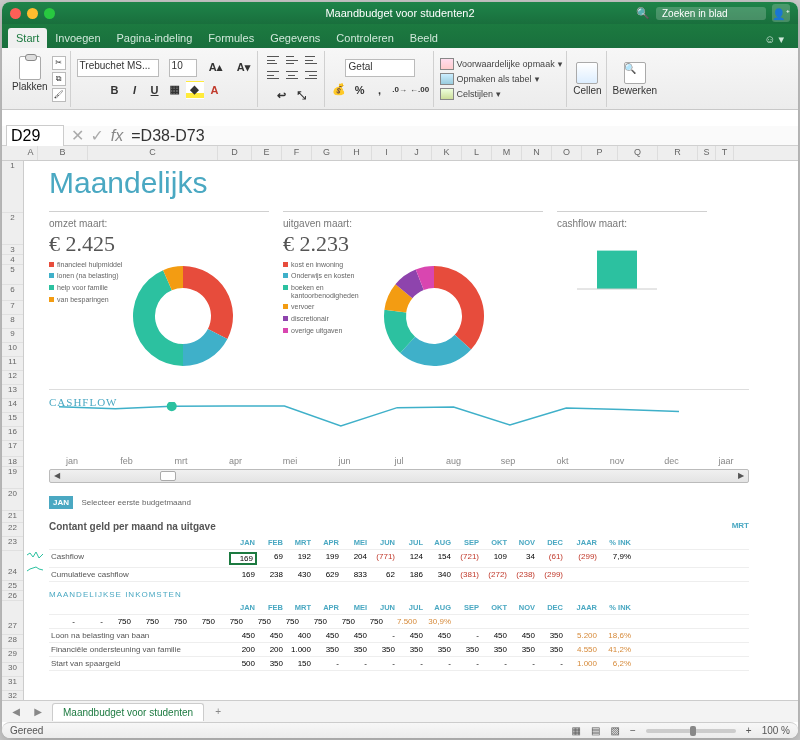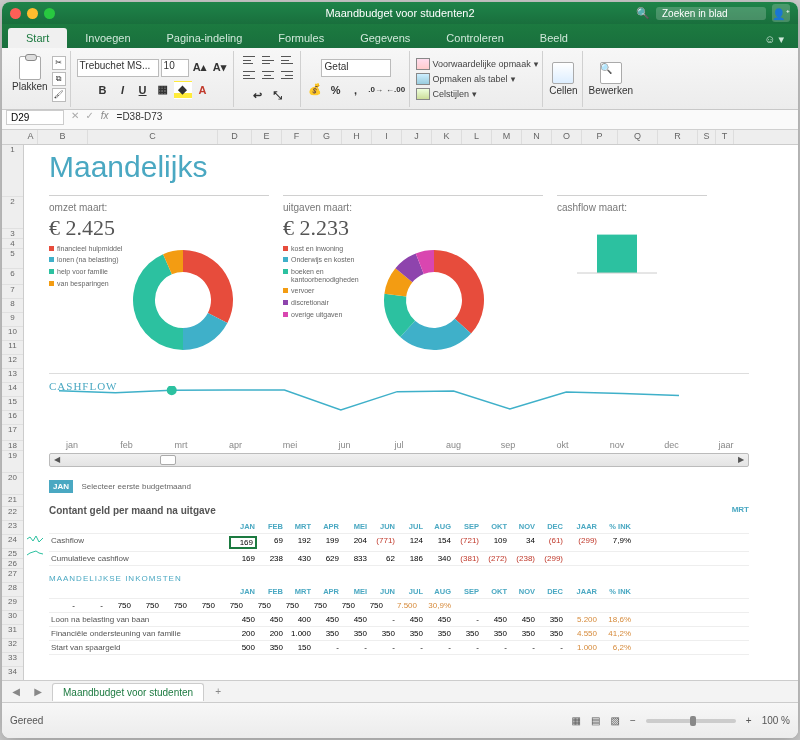--- a/index.html
+++ b/index.html
@@ -7,46 +7,46 @@
 .window { width: 796px; height: 736px; margin: 2px; background: #fff; border-radius: 8px; overflow: hidden; box-shadow: 0 4px 20px rgba(0,0,0,0.3); display: flex; flex-direction: column; }
 .titlebar { height: 22px; background: linear-gradient(#1e8449, #196f3d); display: flex; align-items: center; padding: 0 8px; color: #fff; font-size: 11px; position: relative; }
 .traffic { display: flex; gap: 6px; }
 .tl { width: 11px; height: 11px; border-radius: 50%; }
 .tl.r { background: #ff5f57; } .tl.y { background: #ffbd2e; } .tl.g { background: #28c940; }
 .title-center { position: absolute; left: 50%; transform: translateX(-50%); font-weight: 500; }
 .title-right { margin-left: auto; display: flex; align-items: center; gap: 6px; }
 .search-t { background: rgba(255,255,255,0.2); border-radius: 3px; padding: 1px 6px; font-size: 10px; width: 110px; }
 .share { width: 18px; height: 18px; background: rgba(255,255,255,0.2); border-radius: 3px; display: flex; align-items: center; justify-content: center; }
 .ribbon-tabs { height: 24px; background: linear-gradient(#1c7a40, #196f3d); display: flex; align-items: flex-end; padding: 0 6px; font-size: 11px; color: #d0e8da; }
-.ribbon-tabs .tab { padding: 4px 18px; cursor: pointer; }
+.ribbon-tabs .tab { padding: 4px 8px; cursor: pointer; }
 .ribbon-tabs .tab.active { background: #f0f0f0; color: #1c7a40; border-radius: 3px 3px 0 0; font-weight: 500; }
 .ribbon-tabs .smiley { margin-left: auto; padding: 2px 8px; }
 .ribbon { height: 62px; background: linear-gradient(#f7f7f7, #ececec); border-bottom: 1px solid #c8c8c8; display: flex; align-items: center; padding: 2px 6px; font-size: 10px; color: #333; gap: 2px; }
 .rgroup { display: flex; flex-direction: column; align-items: center; gap: 2px; padding: 0 4px; border-right: 1px solid #d0d0d0; height: 56px; justify-content: center; }
 .rgroup:last-child { border-right: none; }
 .paste-btn { display: flex; flex-direction: column; align-items: center; gap: 1px; }
 .clip-icon { width: 22px; height: 24px; background: #fff; border: 1px solid #aaa; border-radius: 2px; position: relative; }
 .clip-icon:before { content: ''; position: absolute; top: -3px; left: 5px; width: 10px; height: 5px; border: 1px solid #888; border-radius: 3px; background: #ddd; }
 .mini-btns { display: flex; flex-direction: column; gap: 2px; }
 .mini { width: 14px; height: 14px; border: 1px solid #bbb; background: #fff; font-size: 8px; display: flex; align-items: center; justify-content: center; }
-.font-sel { display: flex; gap: 2px; }
+.font-sel { display: flex; gap: 10px; }
 .font-sel select, .font-sel .fsel { height: 18px; font-size: 10px; border: 1px solid #bbb; background: #fff; padding: 0 2px; }
 .fsel.fname { width: 82px; } .fsel.fsize { width: 28px; }
 .brow { display: flex; gap: 2px; margin-top: 2px; }
 .bbtn { width: 18px; height: 18px; border: 1px solid transparent; display: flex; align-items: center; justify-content: center; font-size: 11px; font-weight: bold; background: transparent; }
 .align-group { display: grid; grid-template-columns: repeat(3, 18px); gap: 1px; }
 .abox { width: 18px; height: 14px; display: flex; align-items: center; justify-content: center; }
 .abars { width: 12px; height: 8px; display: flex; flex-direction: column; justify-content: space-between; }
 .abars span { height: 1px; background: #555; }
 .num-sel { width: 70px; height: 18px; border: 1px solid #bbb; background: #fff; font-size: 10px; padding: 1px 3px; }
 .fmt-row { display: flex; align-items: center; gap: 3px; font-size: 9px; color: #444; }
 .sq { width: 14px; height: 12px; border: 1px solid #888; background: linear-gradient(#fde, #fcc); }
 .cells-btn, .edit-btn { display: flex; flex-direction: column; align-items: center; gap: 1px; }
 .big-icon { width: 22px; height: 22px; border: 1px solid #aaa; background: #fff; border-radius: 2px; }
-.fbar { height: 20px; border-bottom: 1px solid #d0d0d0; display: flex; align-items: flex-start; font-size: 10px; background: #fafafa; }
+.fbar { height: 20px; border-bottom: 1px solid #d0d0d0; display: flex; align-items: center; font-size: 16px; background: #fafafa; margin-top: 16px; }
 .namebox { width: 58px; border: 1px solid #ccc; padding: 1px 4px; margin: 0 4px; background: #fff; }
 .fx { padding: 0 4px; font-style: italic; color: #888; }
 .fval { flex: 1; padding: 1px 4px; color: #333; }
 .colhdr-row { height: 15px; display: flex; background: #eee; border-bottom: 1px solid #ccc; font-size: 9px; color: #666; }
 .rowhdr-col { width: 22px; }
 .colhdr { border-right: 1px solid #ddd; text-align: center; padding-top: 1px; }
 .sheet-area { flex: 1; display: flex; overflow: hidden; position: relative; }
 .rowhdrs { width: 22px; background: #eee; border-right: 1px solid #ccc; font-size: 8px; color: #666; }
 .rowhdr { border-bottom: 1px solid #e0e0e0; text-align: center; }
 .content { flex: 1; position: relative; overflow: hidden; background: #fff; }
@@ -79,21 +79,21 @@
 .tc { text-align: right; padding: 0 2px; }
 .tc.label { width: 180px; text-align: left; color: #555; }
 .tc.m { width: 28px; } .tc.yr { width: 34px; } .tc.pct { width: 34px; }
 .active-cell { border: 2px solid #1c7a40; background: #fff; }
 .neg { color: #c0392b; }
 .accent { color: #d68a3a; }
 .sub-title { color: #4aa8c2; font-size: 8px; letter-spacing: 1px; margin: 8px 0 2px; }
 .sheet-tabs { height: 22px; background: #f3f3f3; border-top: 1px solid #ccc; display: flex; align-items: center; font-size: 10px; padding: 0 6px; gap: 6px; }
 .sheet-tabs .navbtn { width: 16px; text-align: center; color: #888; }
 .sheet-tab { padding: 3px 10px; background: #fff; border: 1px solid #ccc; border-bottom: none; color: #1c7a40; font-weight: 500; border-radius: 3px 3px 0 0; }
-.status { height: 36px; background: linear-gradient(#f7f7f7,#ececec); border-top: 1px solid #ccc; display: flex; align-items: center; font-size: 10px; color: #555; padding: 0 8px; }
+.status { height: 16px; background: linear-gradient(#f7f7f7,#ececec); border-top: 1px solid #ccc; display: flex; align-items: center; font-size: 10px; color: #555; padding: 0 8px; border-radius: 9px; }
 .status .right { margin-left: auto; display: flex; align-items: center; gap: 10px; }
 .zoom-slider { width: 90px; height: 4px; background: #ccc; border-radius: 2px; position: relative; }
 .zoom-slider .zt { position: absolute; left: 44px; top: -3px; width: 6px; height: 10px; background: #888; border-radius: 2px; }
 svg { display: block; }
 .sparkline { position: absolute; left: 2px; width: 18px; }
 </style>
 </head>
 <body>
 
 <div class="window">
@@ -287,24 +287,24 @@
         <div class="rowhdr" style="height: 14px;">14</div>
         <div class="rowhdr" style="height: 14px;">15</div>
         <div class="rowhdr" style="height: 14px;">16</div>
         <div class="rowhdr" style="height: 16px;">17</div>
         <div class="rowhdr" style="height: 10px;">18</div>
         <div class="rowhdr" style="height: 22px;">19</div>
         <div class="rowhdr" style="height: 22px;">20</div>
         <div class="rowhdr" style="height: 12px;">21</div>
         <div class="rowhdr" style="height: 14px;">22</div>
         <div class="rowhdr" style="height: 14px;">23</div>
-        <div class="rowhdr" style="height: 14px;">24</div>
+        <div class="rowhdr" style="height: 14px; margin-top: 16px;">24</div>
         <div class="rowhdr" style="height: 10px;">25</div>
         <div class="rowhdr" style="height: 10px;">26</div>
-        <div class="rowhdr" style="height: 14px;">27</div>
+        <div class="rowhdr" style="height: 14px; margin-top: 20px;">27</div>
         <div class="rowhdr" style="height: 14px;">28</div>
         <div class="rowhdr" style="height: 14px;">29</div>
         <div class="rowhdr" style="height: 14px;">30</div>
         <div class="rowhdr" style="height: 14px;">31</div>
         <div class="rowhdr" style="height: 14px;">32</div>
         <div class="rowhdr" style="height: 14px;">33</div>
         <div class="rowhdr" style="height: 14px;">34</div>
         <div class="rowhdr" style="height: 14px; padding-left: 11px;">35</div>
         <div class="rowhdr" style="height: 14px;">36</div>
       </div>

